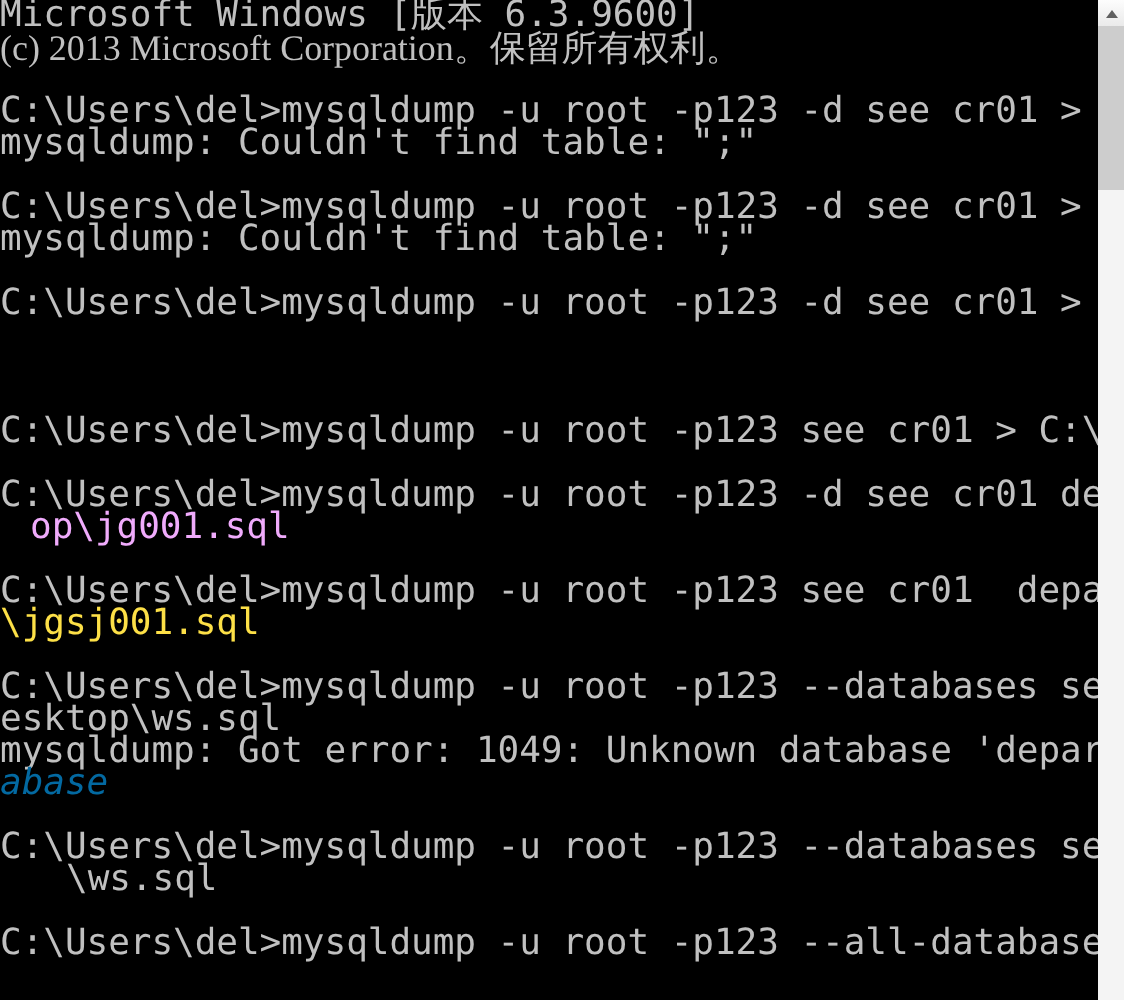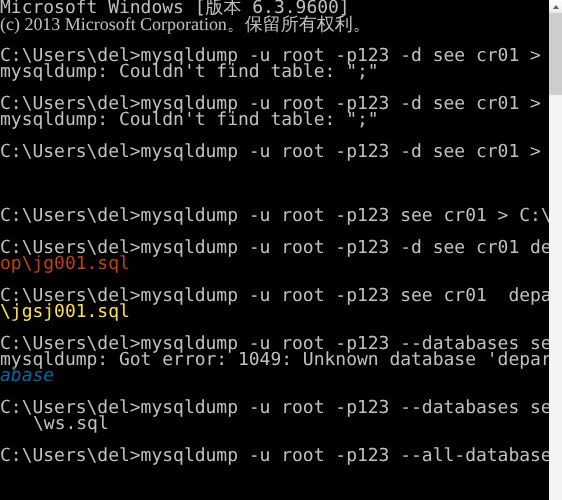--- a/index.html
+++ b/index.html
@@ -113,26 +113,27 @@
       <div class="console-line" style="color: rgb(192, 192, 192);">C:\Users\del&gt;mysqldump -u root -p123 -d see cr01 &gt; C:\Users\del\Desktop\jg.sql;</div>
       <div class="console-line" style="color: rgb(192, 192, 192);">mysqldump: Couldn't find table: ";"</div>
       <div class="console-line blank"></div>
       <div class="console-line" style="color: rgb(192, 192, 192);">C:\Users\del&gt;mysqldump -u root -p123 -d see cr01 &gt; C:\Users\del\Desktop\jg.sql</div>
       <div class="console-line blank"></div>
       <div class="console-line blank"></div>
       <div class="console-line blank"></div>
       <div class="console-line" style="color: rgb(192, 192, 192);">C:\Users\del&gt;mysqldump -u root -p123 see cr01 &gt; C:\Users\del\Desktop\jgsj.sql</div>
       <div class="console-line blank"></div>
       <div class="console-line" style="color: rgb(192, 192, 192);">C:\Users\del&gt;mysqldump -u root -p123 -d see cr01 department &gt; C:\Users\del\Deskt</div>
-      <div class="console-line" style="color: #c2410c;">op\jg001.sql</div>
+      <div class="console-line" style="color: #f0abfc; padding-left: 15px;">op\jg001.sql</div>
       <div class="console-line blank"></div>
       <div class="console-line" style="color: rgb(192, 192, 192);">C:\Users\del&gt;mysqldump -u root -p123 see cr01  department &gt; C:\Users\del\Desktop</div>
       <div class="console-line" style="color: #fde047;">\jgsj001.sql</div>
       <div class="console-line blank"></div>
       <div class="console-line" style="color: rgb(192, 192, 192);">C:\Users\del&gt;mysqldump -u root -p123 --databases see department &gt; C:\Users\del\D</div>
+      <div class="console-line" style="color: rgb(192, 192, 192);">esktop\ws.sql</div>
       <div class="console-line" style="color: rgb(192, 192, 192);">mysqldump: Got error: 1049: Unknown database 'department' when selecting the dat</div>
       <div class="console-line" style="color: #0369a1; font-style: italic;">abase</div>
       <div class="console-line blank"></div>
       <div class="console-line" style="color: rgb(192, 192, 192);">C:\Users\del&gt;mysqldump -u root -p123 --databases see test &gt; C:\Users\del\Desktop</div>
       <div class="console-line" style="color: rgb(192, 192, 192); margin-left: 33px;">\ws.sql</div>
       <div class="console-line blank"></div>
       <div class="console-line" style="color: rgb(192, 192, 192);">C:\Users\del&gt;mysqldump -u root -p123 --all-databases &gt; C:\Users\del\Desktop\all.</div>
     </div>
 
   <div id="gutter"></div>

